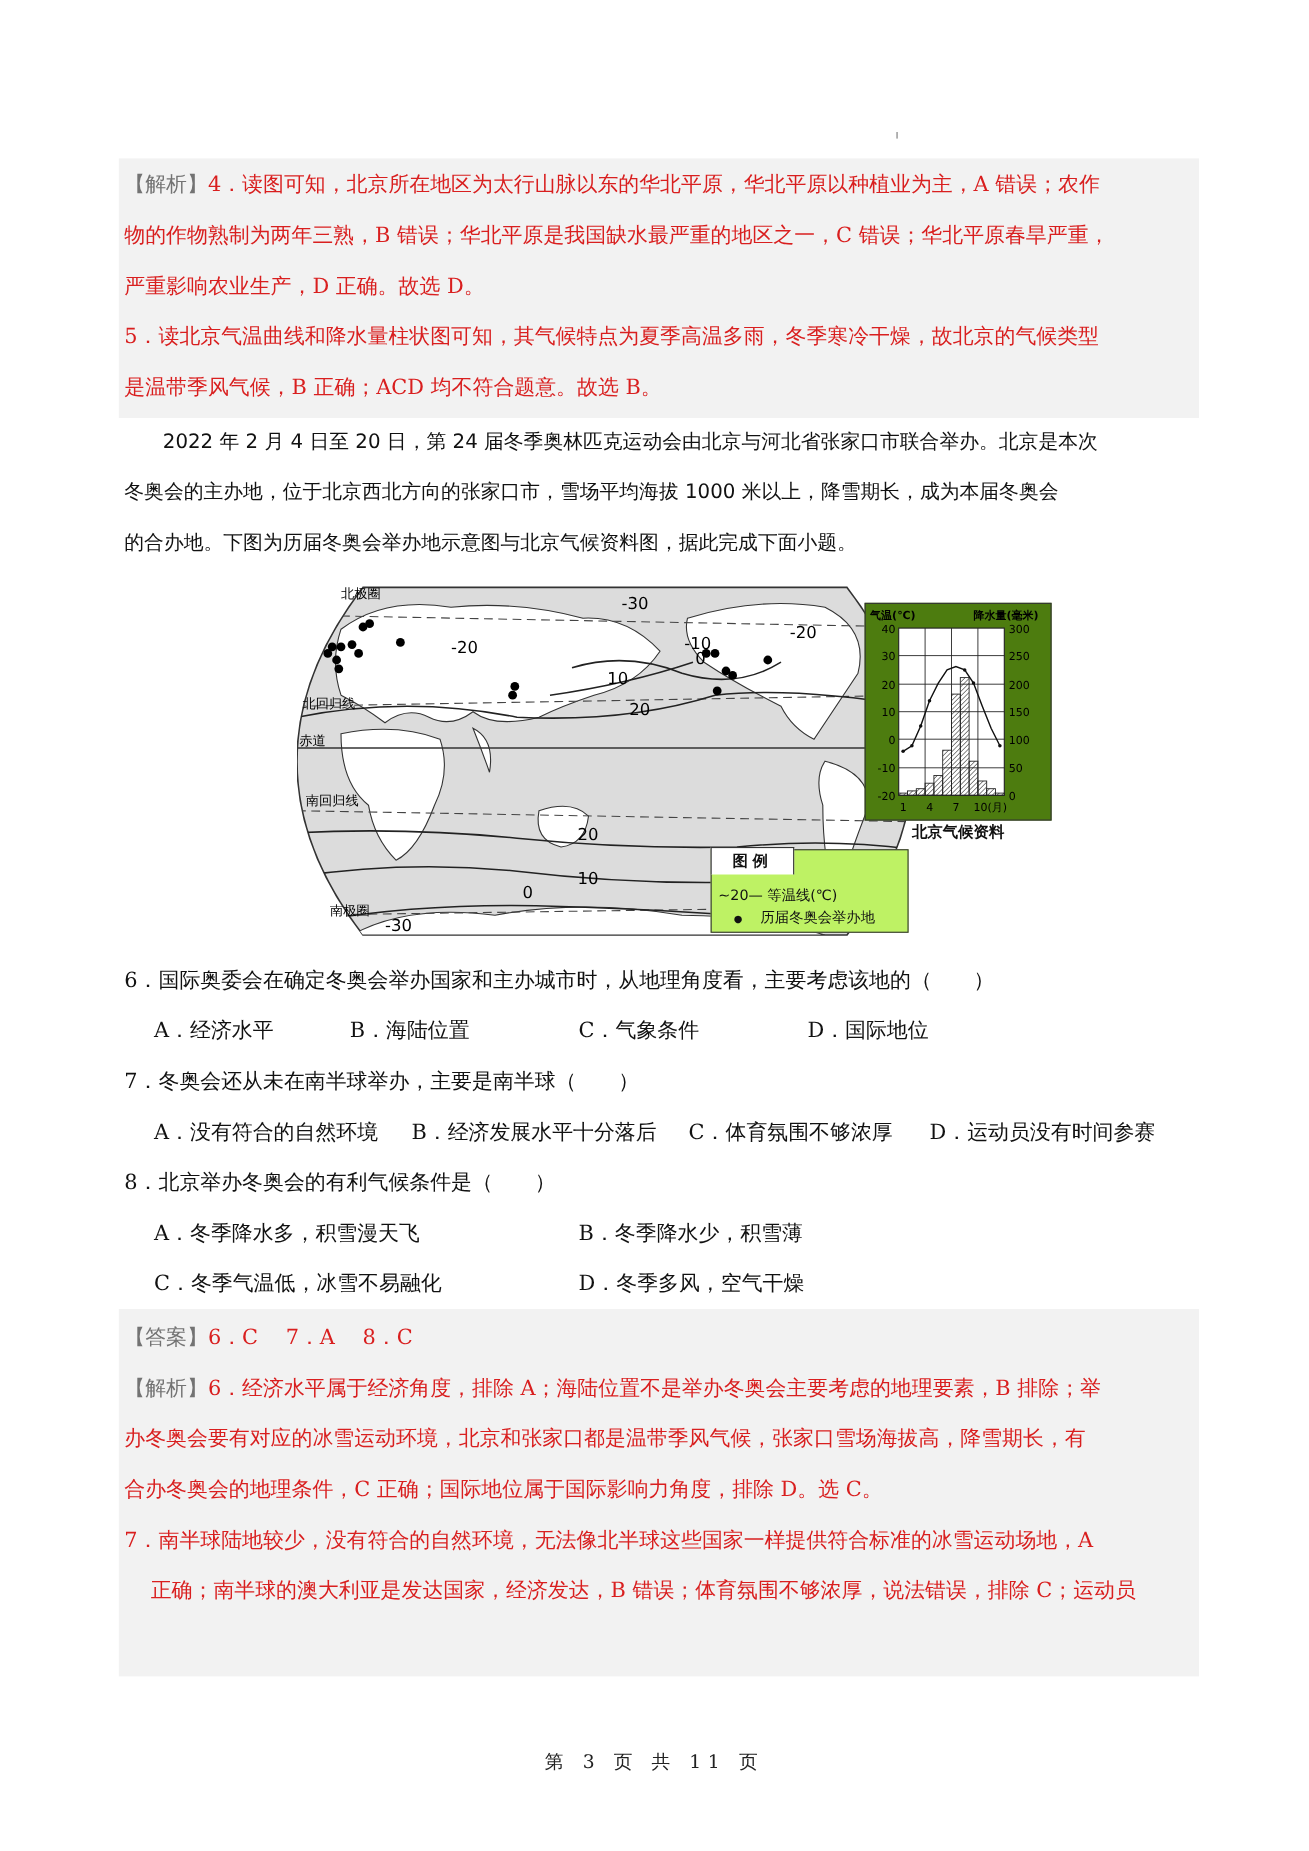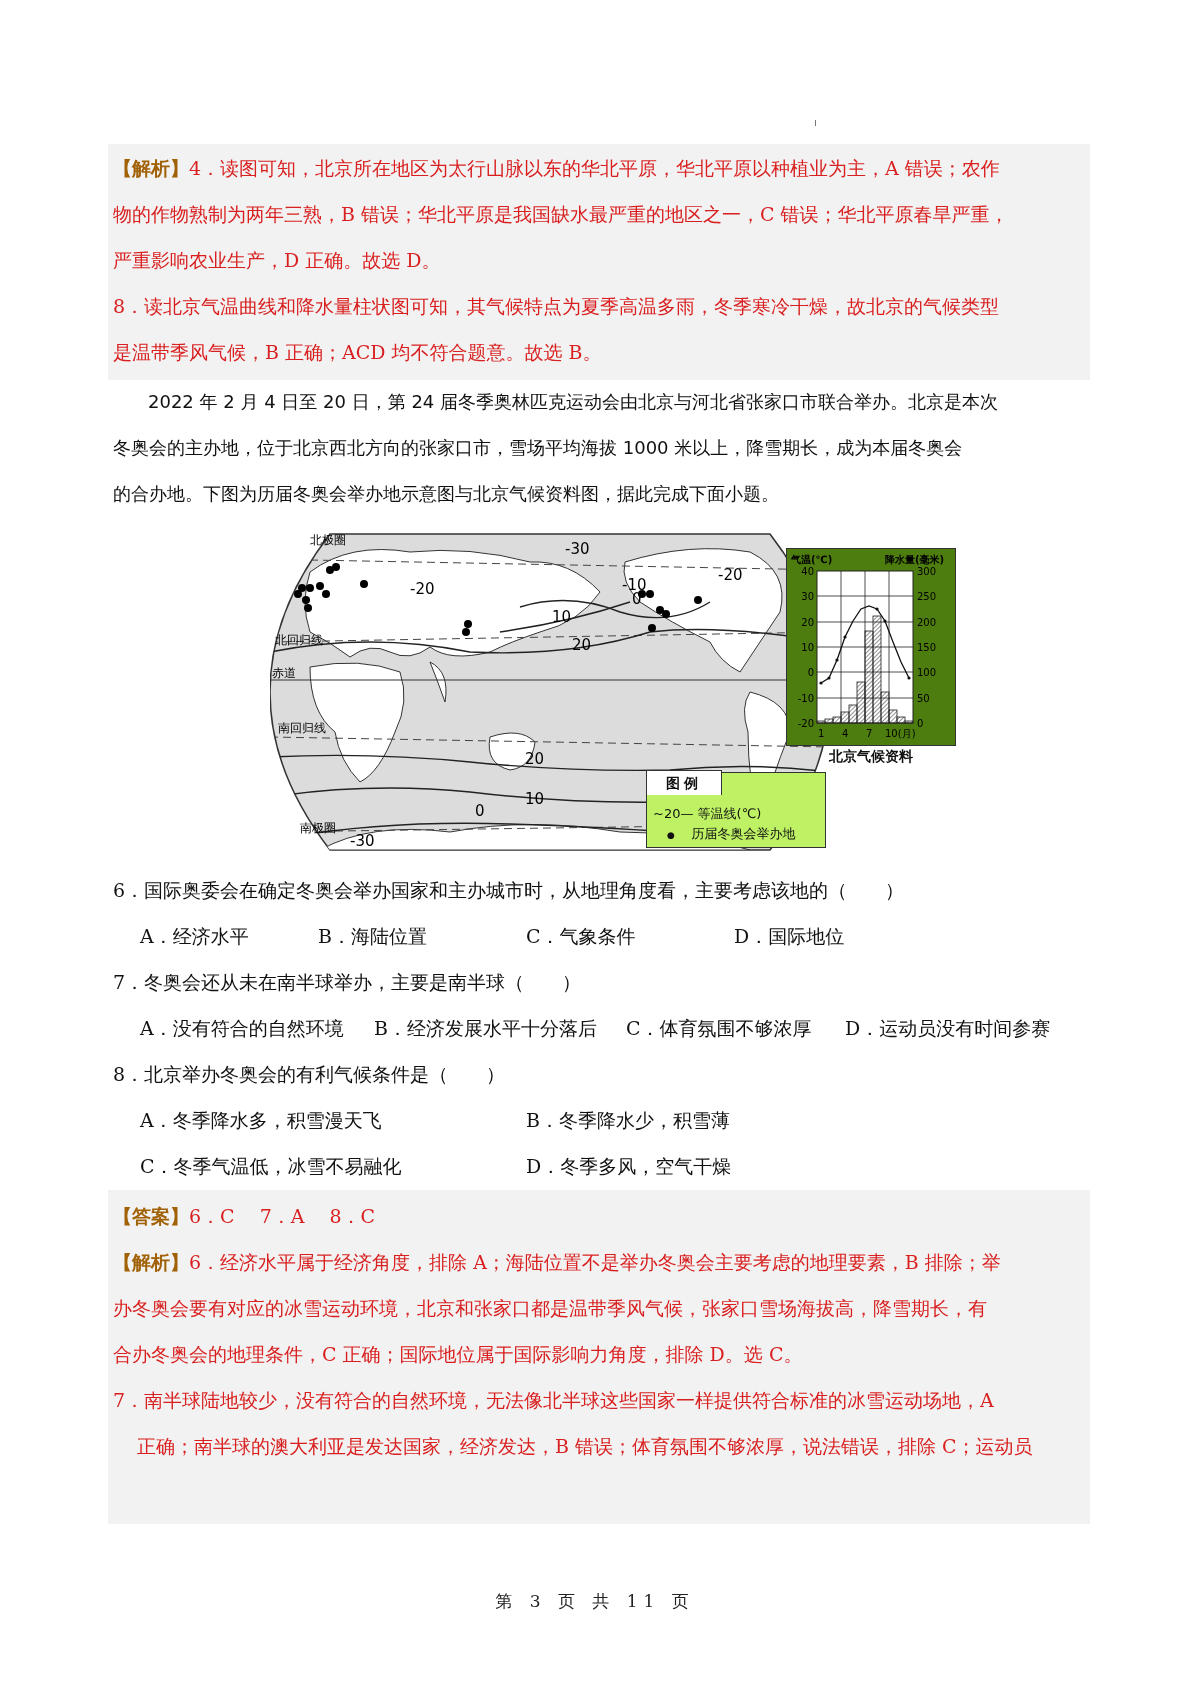--- a/index.html
+++ b/index.html
@@ -1,21 +1,21 @@
 <!DOCTYPE html>
 <html><head>
 <meta charset="utf-8">
 <style>
   html, body { margin: 0; padding: 0; background: #ffffff; }
   body { width: 1190px; height: 1683px; position: relative; font-family: "DejaVu Serif", "Liberation Serif", serif; color: #111; }
   .page { position: absolute; left: 0; top: 0; width: 1190px; height: 1683px; }
   .tick-mark { position: absolute; left: 815px; top: 120px; width: 1px; height: 6px; background: #777; }
   .shade { background: #f2f2f2; position: absolute; left: 108px; width: 982px; }
   .red { color: #d91f1f; }
-  .bold-red { color: #a16207; font-weight: bold; }
+  .bold-red { color: #737373; font-weight: normal; }
   .line { position: absolute; font-size: 19px; line-height: 24px; white-space: nowrap; }
   .q { position: absolute; font-size: 19px; left: 113px; white-space: nowrap; }
   .opt { position: absolute; font-size: 19px; white-space: nowrap; }
   .footer { position: absolute; top: 1590px; left: 0; width: 1190px; text-align: center; font-size: 17px; color: #222; letter-spacing: 6px; }
   .figure { position: absolute; left: 270px; top: 532px; width: 560px; height: 320px; }
   .chart { position: absolute; left: 786px; top: 548px; width: 168px; height: 196px; border: 1px solid #333; background: #4d7c0f; }
   .chart-caption { position: absolute; left: 786px; top: 748px; width: 170px; text-align: center; font-size: 14px; font-family: "DejaVu Sans", sans-serif; font-weight: bold; }
   .legend-box { position: absolute; left: 646px; top: 772px; width: 178px; height: 74px; background: #bef264; border: 1.5px solid #333; font-family: "DejaVu Sans", sans-serif; font-size: 13px; }
   .legend-title { position: absolute; left: 646px; top: 770px; width: 74px; height: 24px; background: #fff; border: 1.5px solid #333; border-bottom: none; text-align: center; font-family: "DejaVu Sans", sans-serif; font-size: 14px; font-weight: bold; line-height: 24px; letter-spacing: 4px; }
 </style>
@@ -23,21 +23,21 @@
 <body>
 
 <div class="page">
 
   <div class="tick-mark"></div>
 
   <div class="shade" style="top:144px;height:236px;"></div>
   <div class="line red" style="left:113px;top:156px;"><span class="bold-red">【解析】</span><span>4．读图可知，北京所在地区为太行山脉以东的华北平原，华北平原以种植业为主，A 错误；农作</span></div>
   <div class="line red" style="left:113px;top:202px;">物的作物熟制为两年三熟，B 错误；华北平原是我国缺水最严重的地区之一，C 错误；华北平原春旱严重，</div>
   <div class="line red" style="left:113px;top:248px;">严重影响农业生产，D 正确。故选 D。</div>
-  <div class="line red" style="left:113px;top:294px;">8．读北京气温曲线和降水量柱状图可知，其气候特点为夏季高温多雨，冬季寒冷干燥，故北京的气候类型</div>
+  <div class="line red" style="left:113px;top:294px;">5．读北京气温曲线和降水量柱状图可知，其气候特点为夏季高温多雨，冬季寒冷干燥，故北京的气候类型</div>
   <div class="line red" style="left:113px;top:340px;">是温带季风气候，B 正确；ACD 均不符合题意。故选 B。</div>
 
   <div class="line" style="left:148px;top:390px;font-family:'DejaVu Sans',sans-serif;font-size:18px;">2022 年 2 月 4 日至 20 日，第 24 届冬季奥林匹克运动会由北京与河北省张家口市联合举办。北京是本次</div>
   <div class="line" style="left:113px;top:436px;font-family:'DejaVu Sans',sans-serif;font-size:18px;">冬奥会的主办地，位于北京西北方向的张家口市，雪场平均海拔 1000 米以上，降雪期长，成为本届冬奥会</div>
   <div class="line" style="left:113px;top:482px;font-family:'DejaVu Sans',sans-serif;font-size:18px;">的合办地。下图为历届冬奥会举办地示意图与北京气候资料图，据此完成下面小题。</div>
 
   <div class="figure">
     <svg width="560" height="320" viewBox="0 0 560 320">
       <defs>
         <clipPath id="mapclip">

